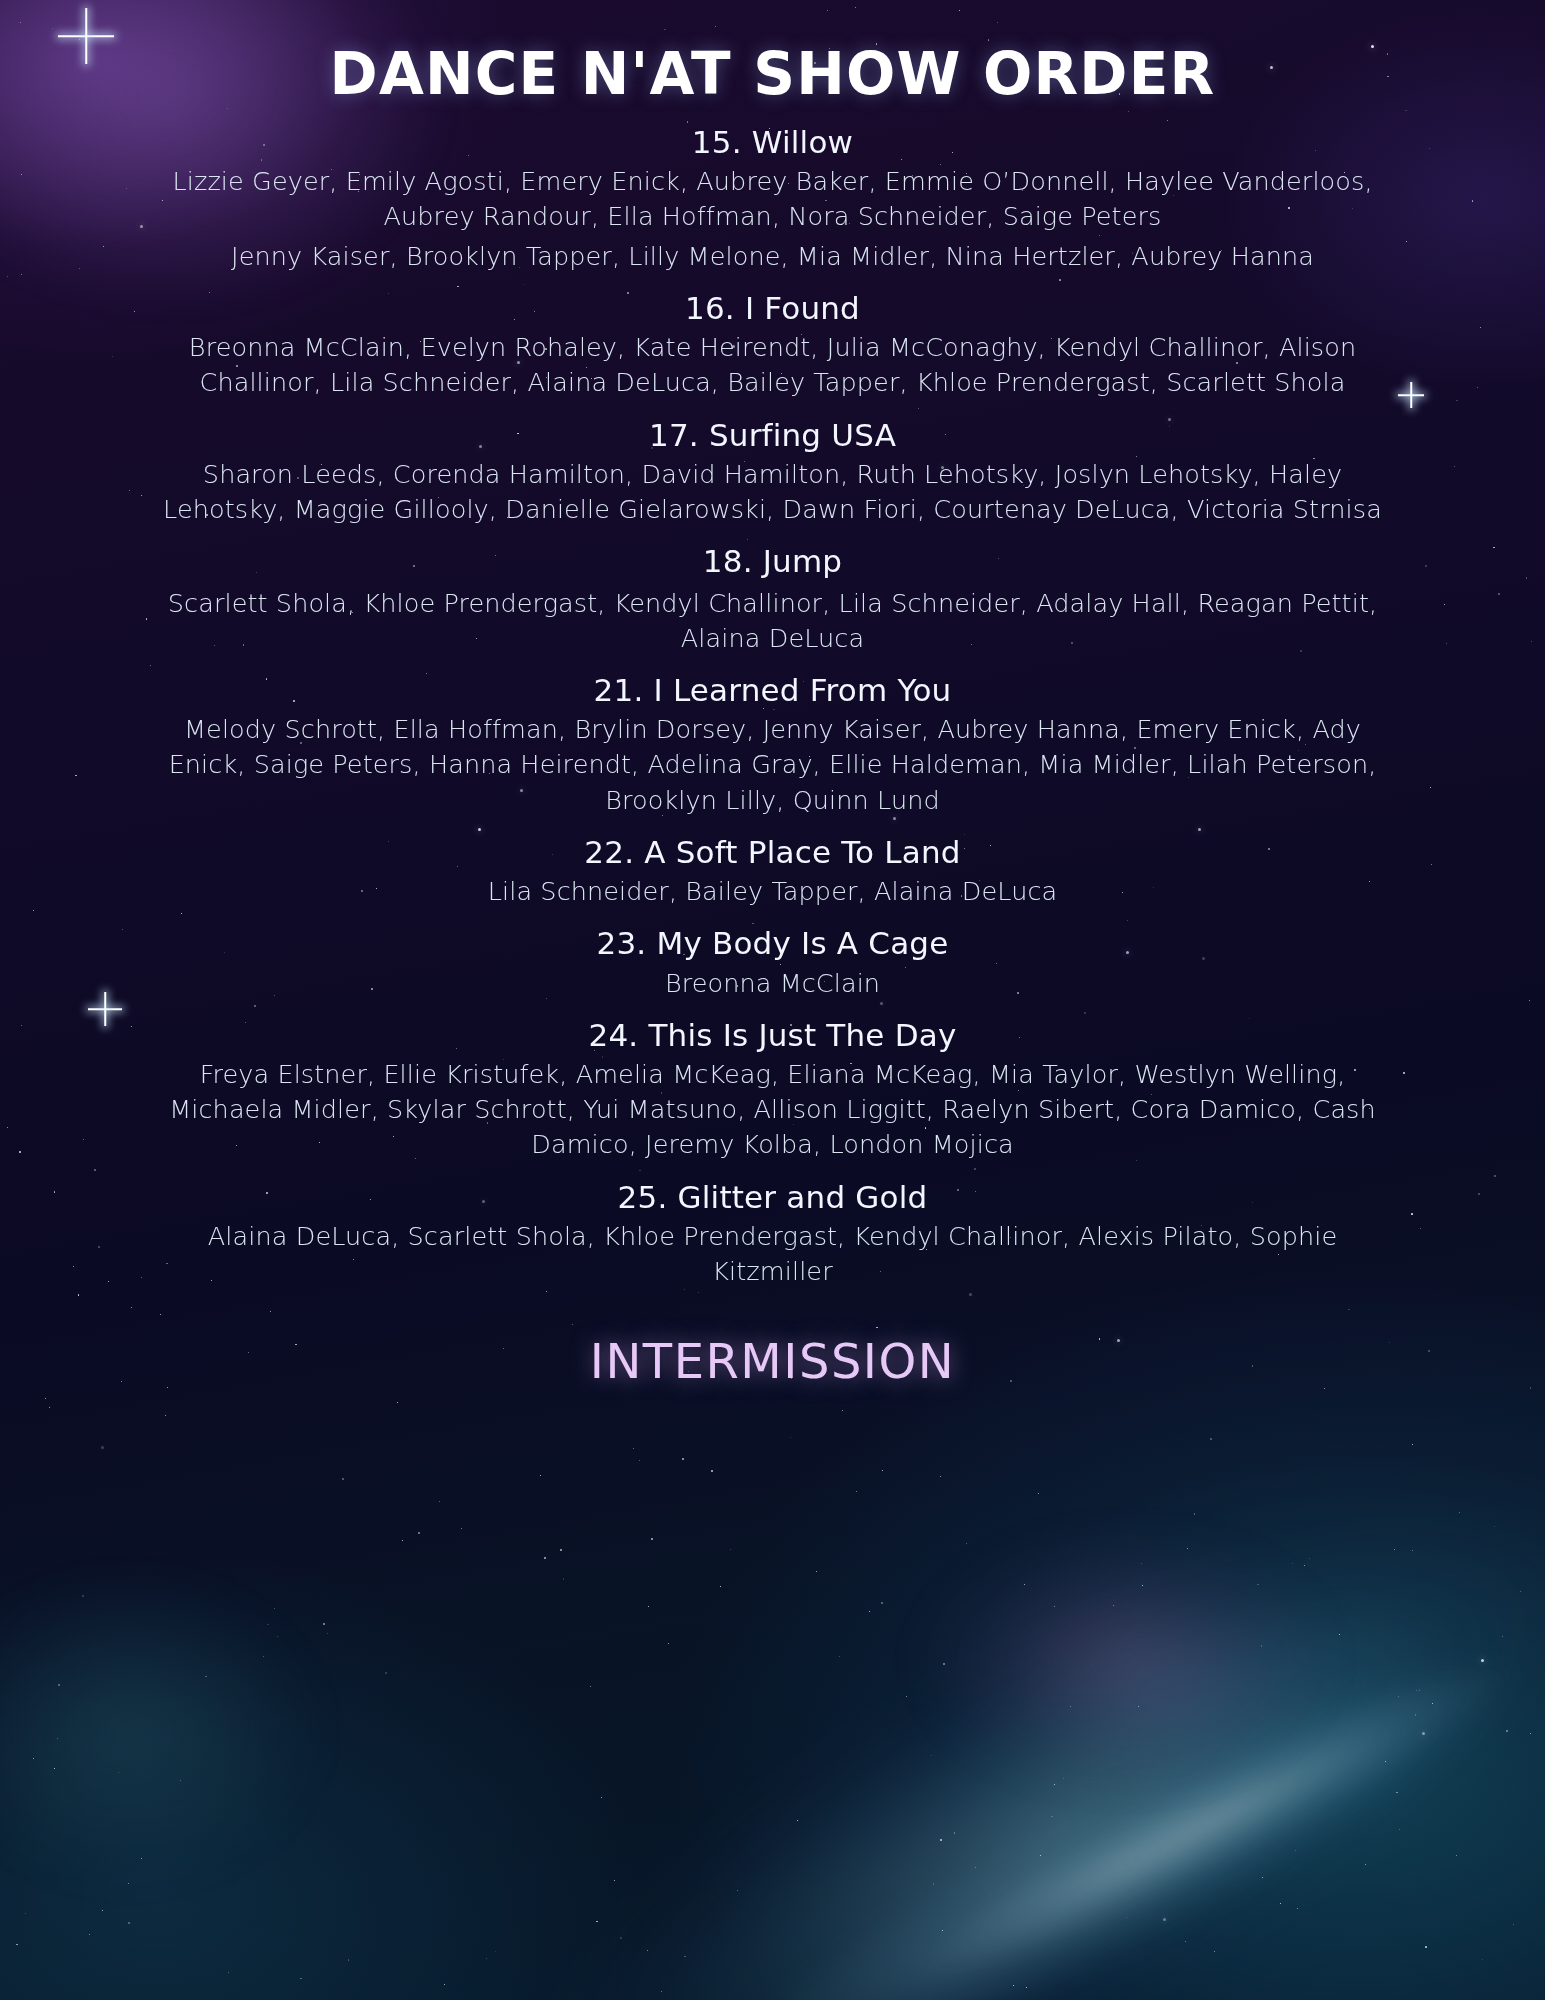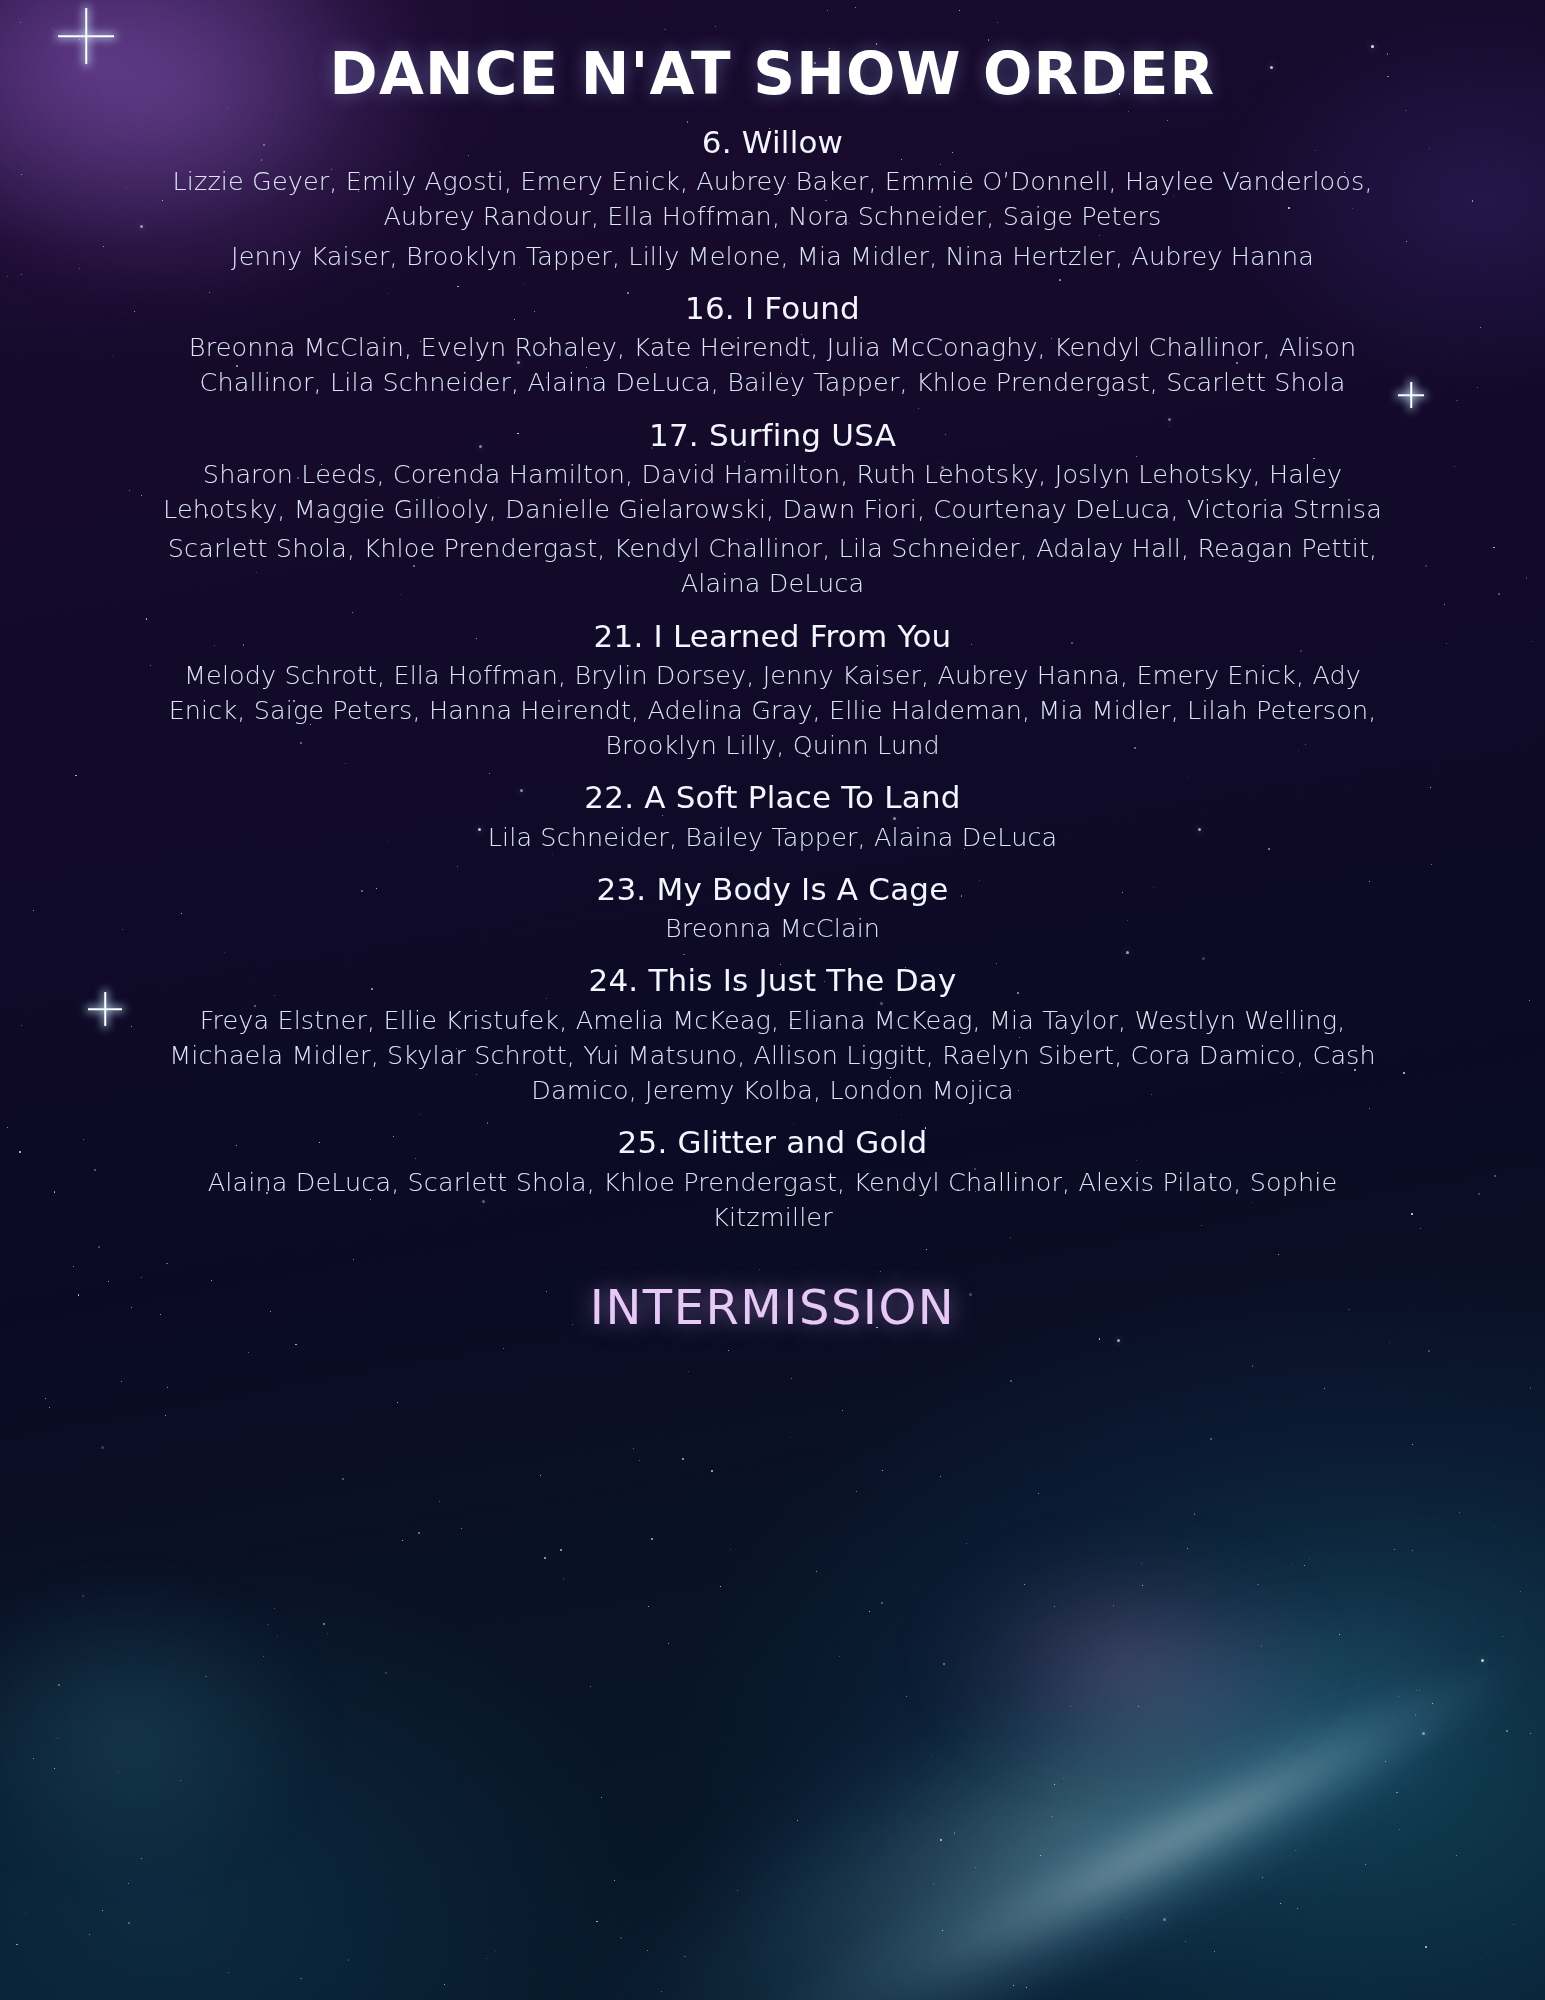--- a/index.html
+++ b/index.html
@@ -579,35 +579,36 @@
   <div class="sparkle" style="left:58px; top:8px; width:56px; height:56px;"></div>
   <div class="sparkle" style="left:88px; top:992px; width:34px; height:34px;"></div>
   <div class="sparkle" style="left:1398px; top:382px; width:26px; height:26px;"></div>
 
   <div class="content">
 
     <h1 class="title">DANCE N'AT SHOW ORDER</h1>
 
     <div id="dance-list">
         <div class="dance">
-          <div class="dance-title">6. Willow</div>
+          <div class="dance-title">15. Willow</div>
           <div class="dance-cast">Lizzie Geyer, Emily Agosti, Emery Enick, Aubrey Baker, Emmie O’Donnell, Haylee Vanderloos, Aubrey Randour, Ella Hoffman, Nora Schneider, Saige Peters</div>
         </div>
         <div class="dance">
           <div class="dance-cast">Jenny Kaiser, Brooklyn Tapper, Lilly Melone, Mia Midler, Nina Hertzler, Aubrey Hanna</div>
         </div>
         <div class="dance">
           <div class="dance-title">16. I Found</div>
           <div class="dance-cast">Breonna McClain, Evelyn Rohaley, Kate Heirendt, Julia McConaghy, Kendyl Challinor, Alison Challinor, Lila Schneider, Alaina DeLuca, Bailey Tapper, Khloe Prendergast, Scarlett Shola</div>
         </div>
         <div class="dance">
           <div class="dance-title">17. Surfing USA</div>
           <div class="dance-cast">Sharon Leeds, Corenda Hamilton, David Hamilton, Ruth Lehotsky, Joslyn Lehotsky, Haley Lehotsky, Maggie Gillooly, Danielle Gielarowski, Dawn Fiori, Courtenay DeLuca, Victoria Strnisa</div>
         </div>
         <div class="dance">
+          <div class="dance-title">18. Jump</div>
         </div>
         <div class="dance">
           <div class="dance-cast">Scarlett Shola, Khloe Prendergast, Kendyl Challinor, Lila Schneider, Adalay Hall, Reagan Pettit, Alaina DeLuca</div>
         </div>
         <div class="dance">
           <div class="dance-title">21. I Learned From You</div>
           <div class="dance-cast">Melody Schrott, Ella Hoffman, Brylin Dorsey, Jenny Kaiser, Aubrey Hanna, Emery Enick, Ady Enick, Saige Peters, Hanna Heirendt, Adelina Gray, Ellie Haldeman, Mia Midler, Lilah Peterson, Brooklyn Lilly, Quinn Lund</div>
         </div>
         <div class="dance">
           <div class="dance-title">22. A Soft Place To Land</div>

